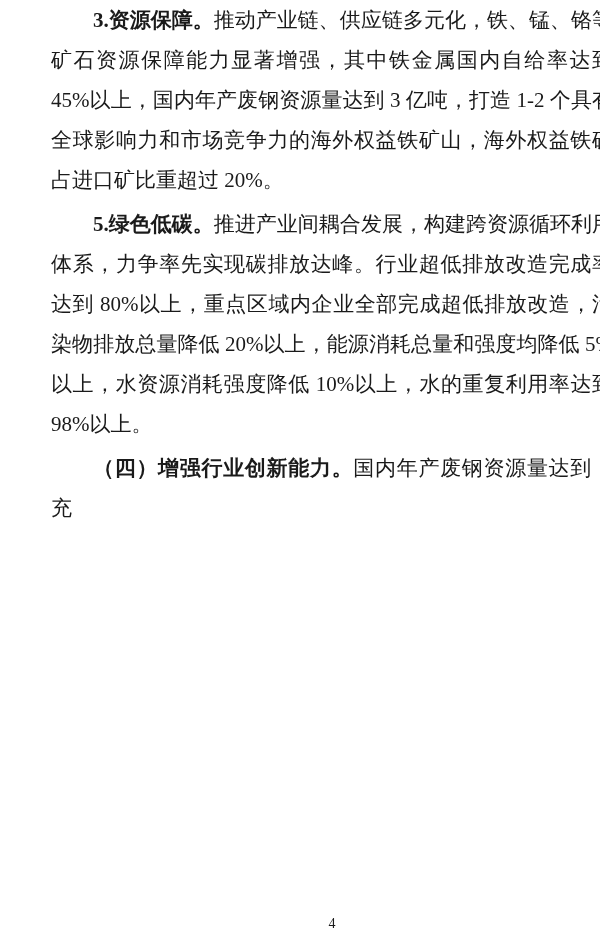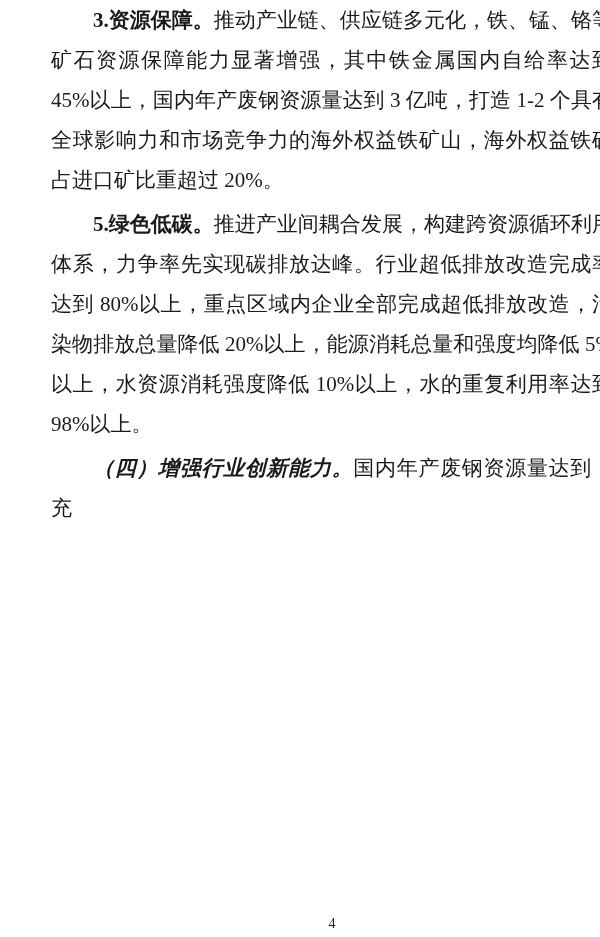--- a/index.html
+++ b/index.html
@@ -42,21 +42,20 @@
   .subsection {
     margin: 0;
     font-size: 21px;
     line-height: 40px;
     text-align: justify;
     text-justify: inter-character;
     text-indent: 2em;
   }
   .subsection .lead {
     font-weight: bold;
-    font-style: italic;
   }
   .page-number {
     position: absolute;
     left: 0;
     right: 0;
     bottom: 6px;
     text-align: center;
     font-size: 14px;
     line-height: 1;
     color: #1a1a1a;

